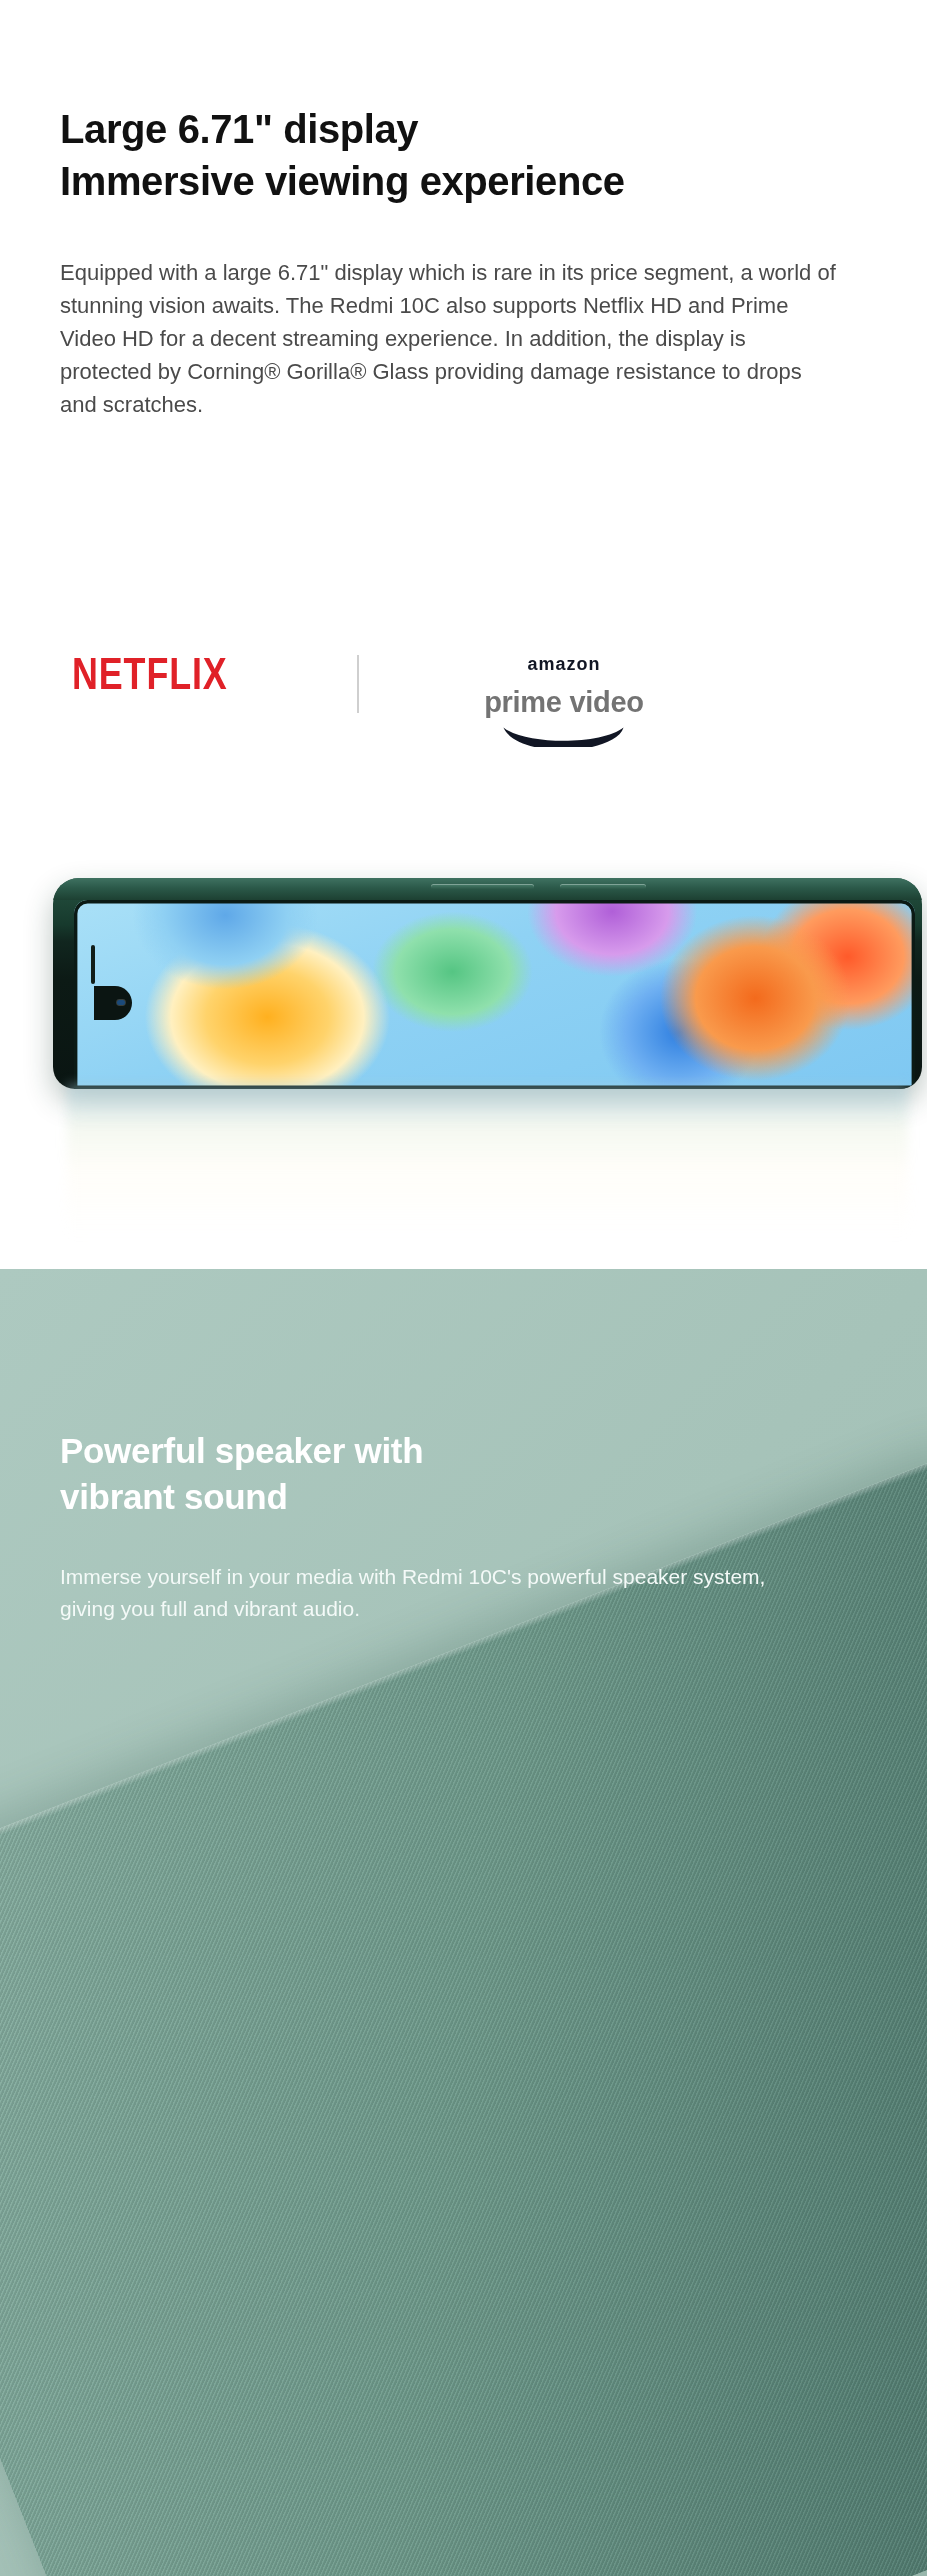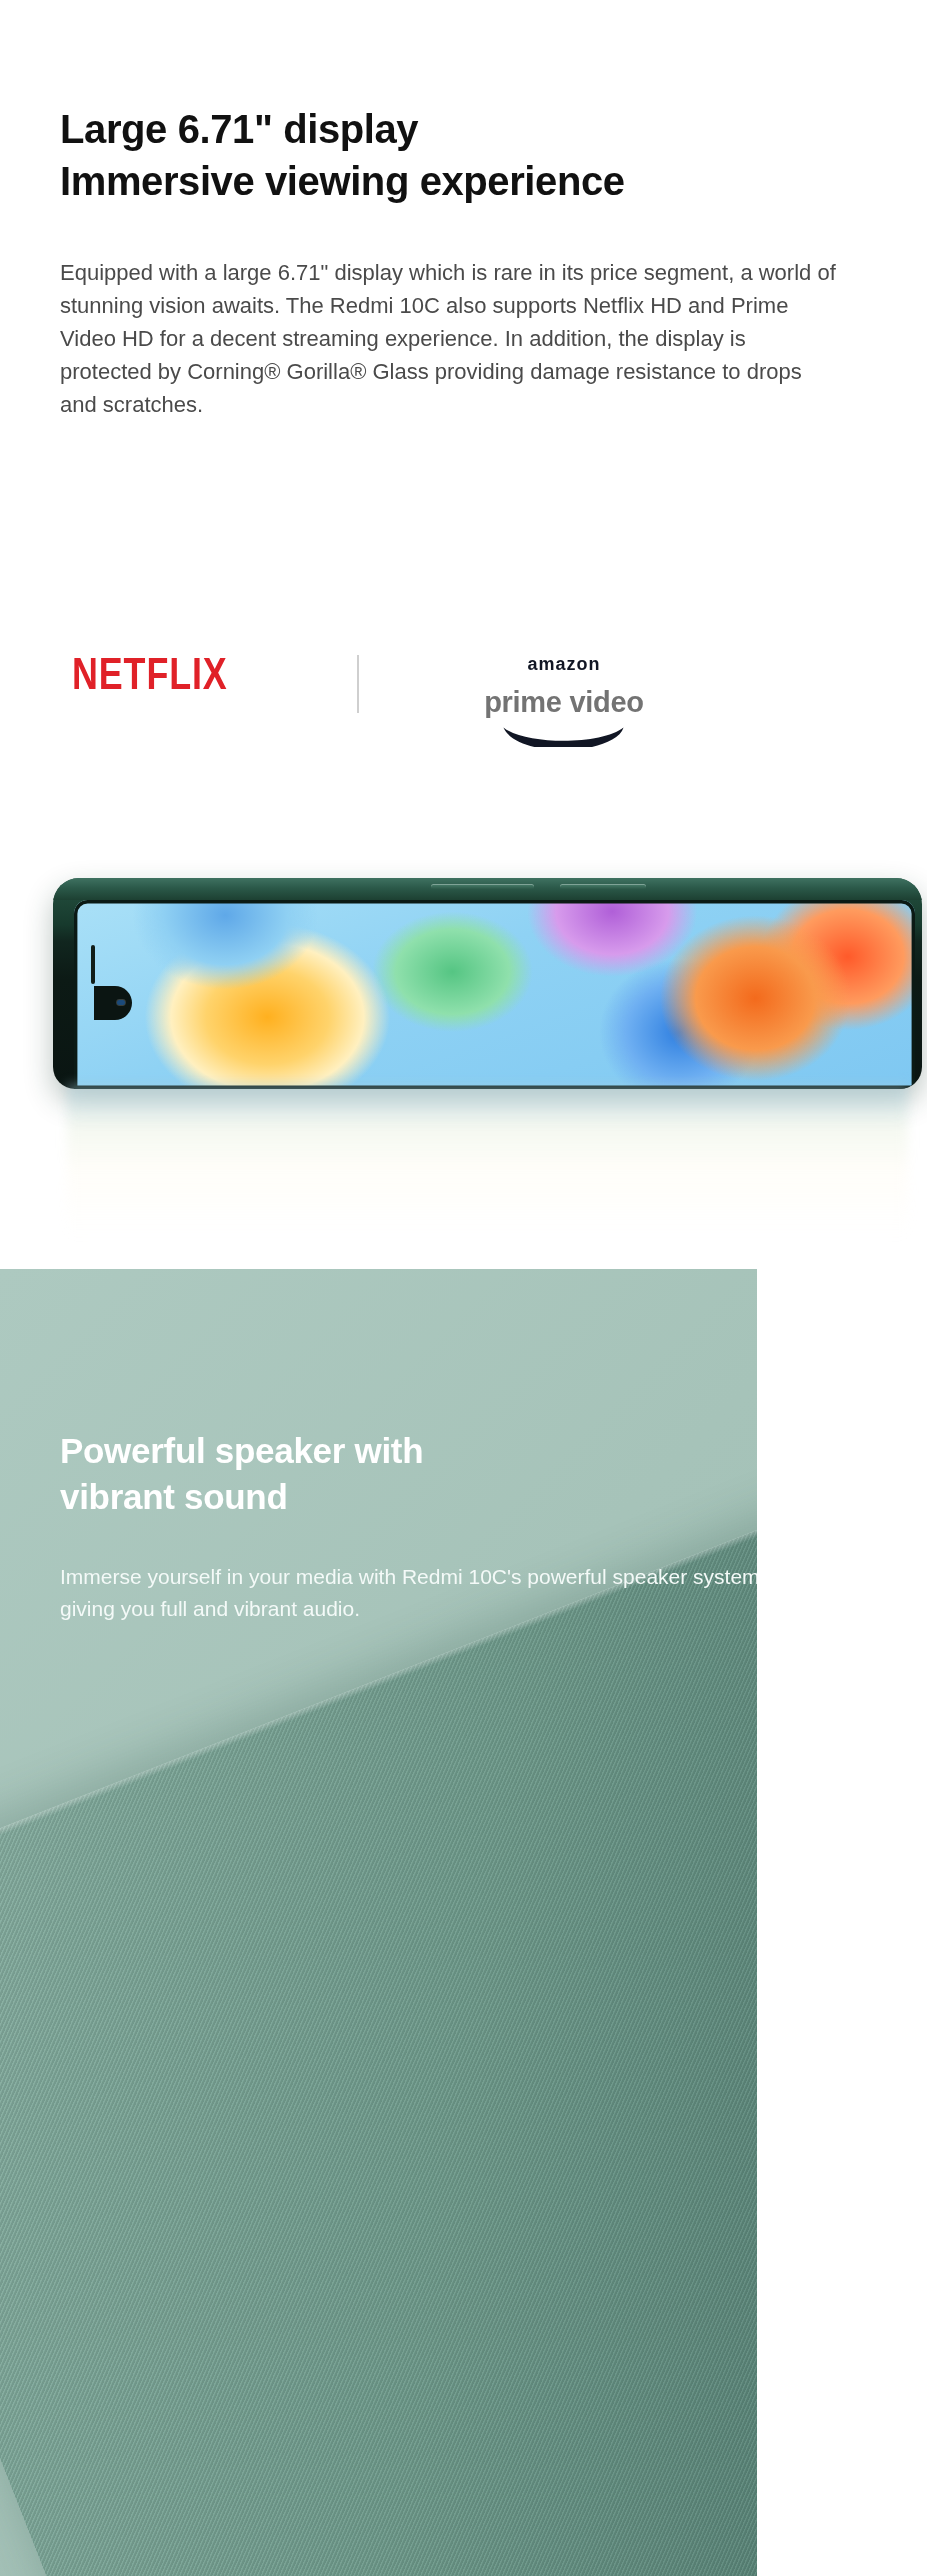--- a/index.html
+++ b/index.html
@@ -113,21 +113,21 @@
     background:linear-gradient(180deg,
       rgba(160,205,225,0.42) 0%,
       rgba(215,230,200,0.26) 26%,
       rgba(255,245,220,0.16) 52%,
       rgba(255,255,255,0) 92%);
     filter:blur(5.2px);
   }
 
   
   .sec-speaker {
-    position:absolute; left:0; top:1269px; width:757px; height:1307px;
+    position:absolute; left:0; top:1269px; width:927px; height:1307px;
     background:linear-gradient(135deg,#adc9c0 0%, #a6c3b9 42%, #9fbdb3 100%);
     overflow:hidden;
   }
   .copy-speaker { position:absolute; left:60px; top:159px; width:807px; }
   .h2 {
     font-size:35px; line-height:46px; font-weight:bold; color:#ffffff;
     letter-spacing:-0.3px; white-space:pre-line;
   }
   .body-speaker {
     margin-top:41px;

